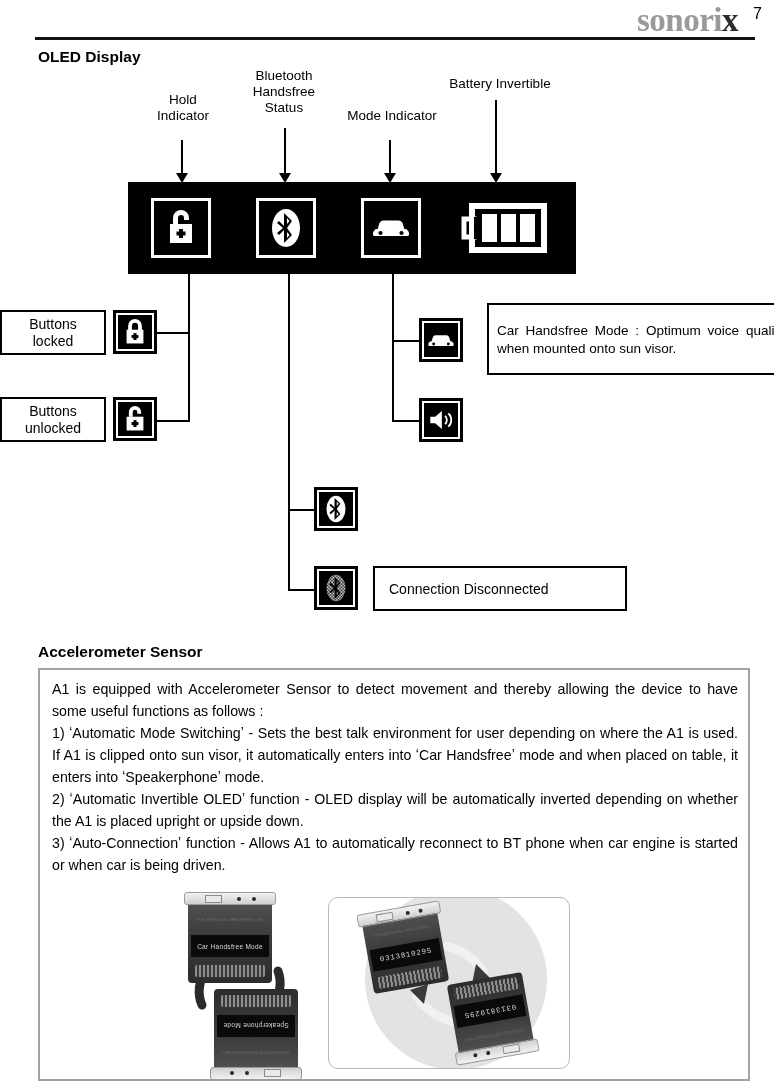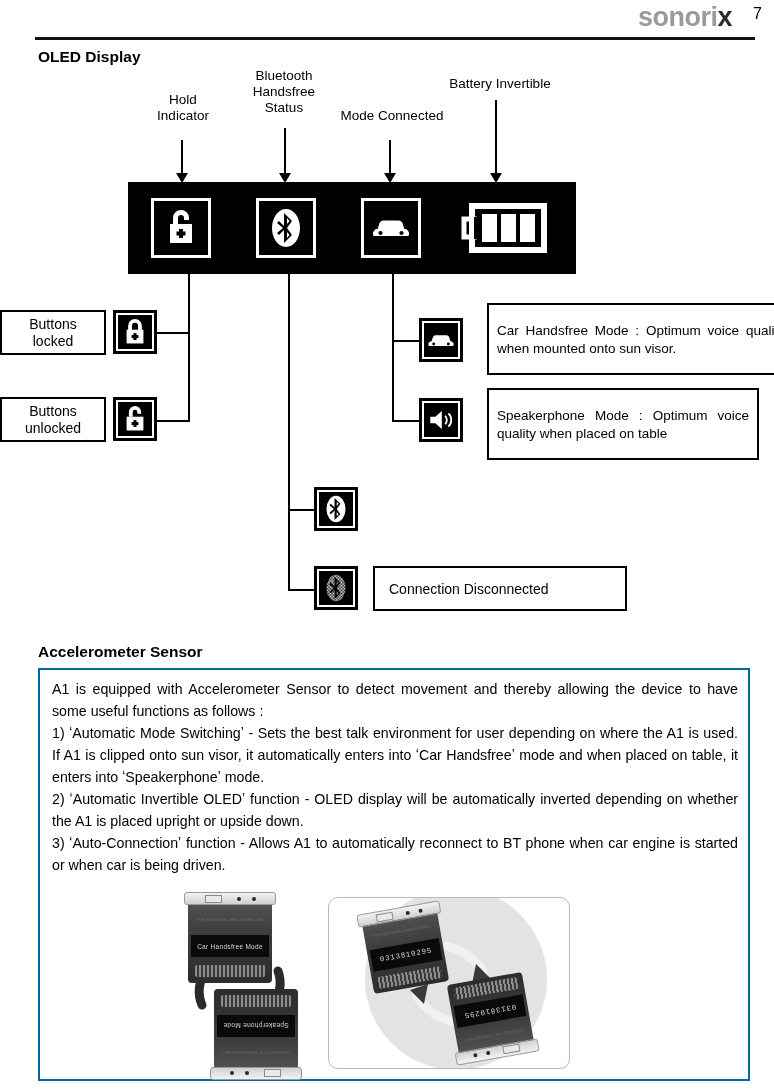--- a/index.html
+++ b/index.html
@@ -9,23 +9,24 @@
     background:#ffffff;
     font-family:"Liberation Sans", sans-serif;
     color:#000;
     position:relative;
     overflow:hidden;
   }
   .page { position:absolute; left:0; top:0; width:774px; height:1089px; }
 
   
   .brand {
-    position:absolute; right:42px; top:2px;
-    font-size:27px; font-weight:bold; letter-spacing:-0.5px;
+    position:absolute; right:36px; top:2px;
+    font-size:33px; font-weight:bold; letter-spacing:-0.5px;
     color:#9a9a9a;
+    font-family:Liberation Serif, serif;
   }
   .brand .x { color:#2b2b2b; font-weight:bold; }
   .pagenum {
     position:absolute; right:12px; top:5px;
     font-size:16px; color:#000;
   }
   .head-rule {
     position:absolute; left:35px; top:37px; width:720px; height:3px;
     background:#111;
   }
@@ -88,21 +89,21 @@
   }
 
   
   .ln { position:absolute; background:#000; }
   .lnv { width:2px; }
   .lnh { height:2px; }
 
   
   #accel-box {
     position:absolute; left:38px; top:668px; width:712px; height:413px;
-    border:2px solid #0369a1; background:#fff;
+    border:2px solid #a3a3a3; background:#fff;
   }
   #accel-text {
     position:absolute; left:12px; top:8px; width:686px;
     font-size:14.2px; line-height:22px; text-align:justify;
     text-justify:inter-word;
   }
   #accel-text p { margin:0; }
 
   
   #fig-left { position:absolute; left:172px; top:893px; width:144px; height:188px; }
@@ -166,21 +167,21 @@
   <div class="callout" style="left:140px; top:92px; width:86px;">
     <div>Hold</div>
     <div>Indicator</div>
   </div>
   <div class="callout" style="left:238px; top:68px; width:92px;">
     <div>Bluetooth</div>
     <div>Handsfree</div>
     <div>Status</div>
   </div>
   <div class="callout" style="left:332px; top:108px; width:120px;">
-    <div>Mode Connected</div>
+    <div>Mode Indicator</div>
   </div>
   <div class="callout" style="left:432px; top:76px; width:136px;">
     <div>Battery Invertible</div>
   </div>
 
   <div class="arrow" style="left:181px; top:140px; height:34px;"></div>
   <div class="arrow" style="left:284px; top:128px; height:46px;"></div>
   <div class="arrow" style="left:389px; top:140px; height:34px;"></div>
   <div class="arrow" style="left:495px; top:100px; height:74px;"></div>
 
@@ -289,23 +290,20 @@
   </div>
 
   <div class="sicon" style="left:419px; top:398px;">
     <div class="inner">
       <svg width="28" height="24" viewBox="0 0 34 28">
         <path d="M4 10 L10 10 L18 3 L18 25 L10 18 L4 18 Z" fill="#fff"></path>
         <path d="M22 9 a7 7 0 0 1 0 10" stroke="#fff" stroke-width="2.2" fill="none"></path>
         <path d="M26 6 a11 11 0 0 1 0 16" stroke="#fff" stroke-width="2.2" fill="none"></path>
       </svg>
     </div>
-  </div>
-  <div class="dbox mid" style="left:487px; top:388px; width:272px; height:72px;">
-    <span>Speakerphone Mode : Optimum voice quality when placed on table</span>
   </div>
 
   <div class="sicon" style="left:314px; top:487px;">
     <div class="inner">
       <svg width="22" height="30" viewBox="0 0 30 40">
         <ellipse cx="15" cy="20" rx="13" ry="18" fill="#fff"></ellipse>
         <path d="M13 5 L13 18 L8 13 L6 15 L12 20 L6 25 L8 27 L13 22 L13 35 L21 27 L16 20 L21 13 Z
                  M16 10 L18.5 13 L16 16 Z M16 24 L18.5 27 L16 30 Z" fill="#000"></path>
       </svg>
     </div>

